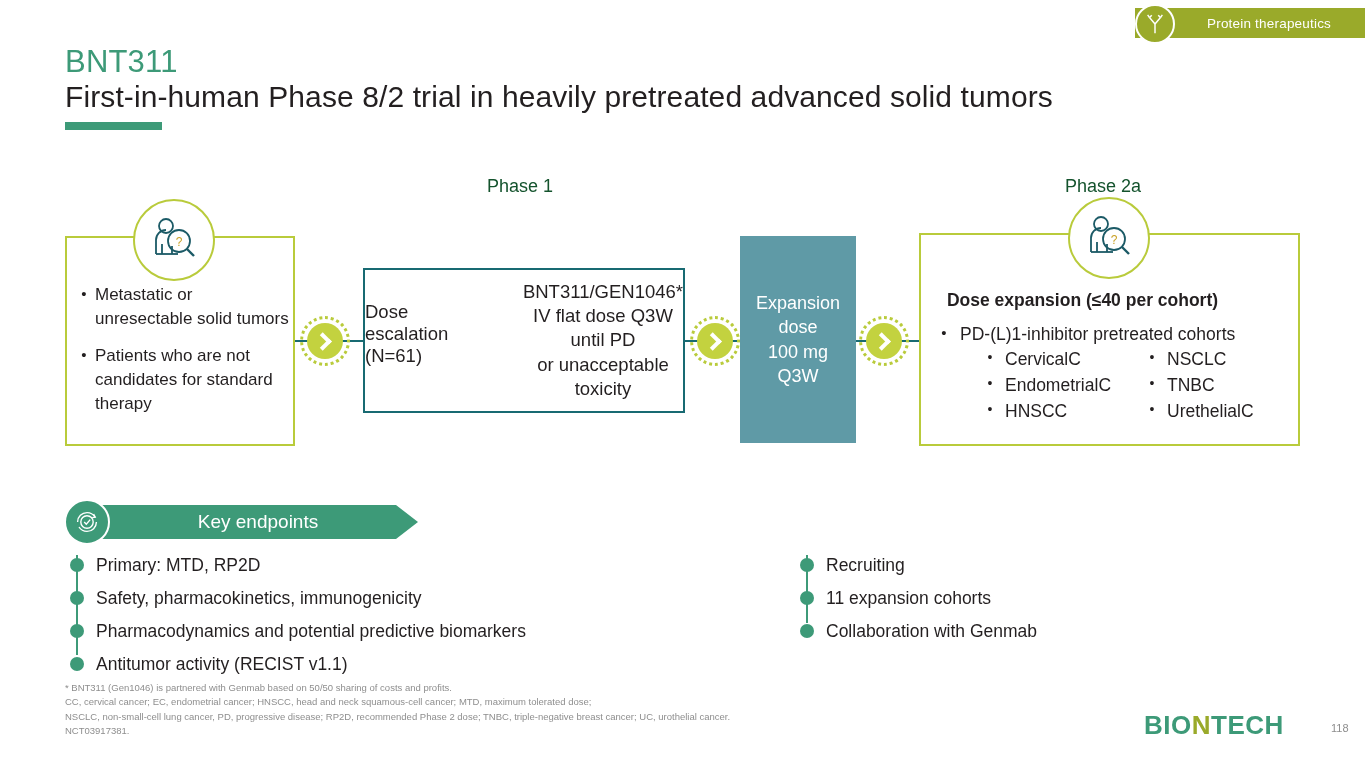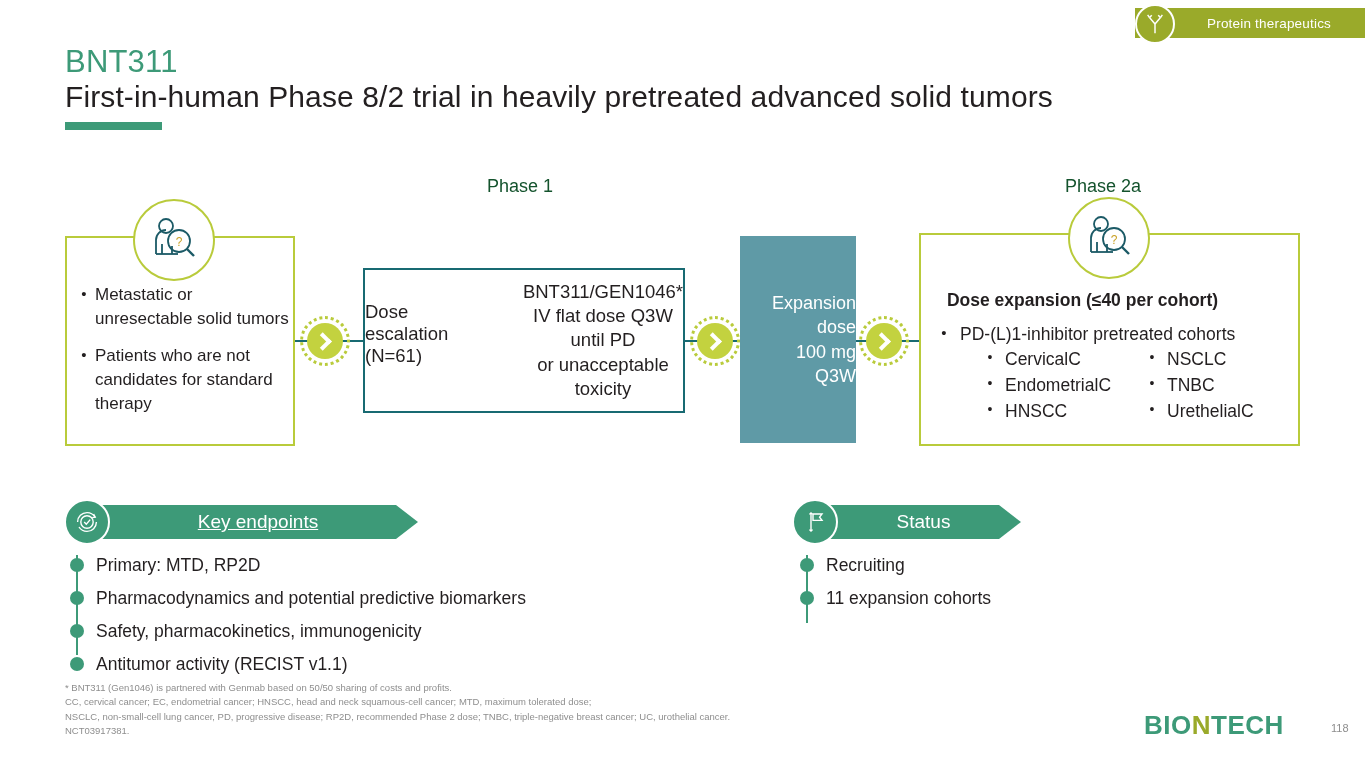--- a/index.html
+++ b/index.html
@@ -56,21 +56,21 @@
     position:absolute; left:363px; top:268px; width:322px; height:145px;
     border:2px solid #186a72; background:#fff;
     display:flex; flex-direction:row; align-items:center; justify-content:center;gap:48px;
   }
   .teal-box .line1 { font-size:18.5px; color:#231f20; margin-bottom:13px; }
   .teal-box .sub   { font-size:18.5px; color:#231f20; line-height:1.30; text-align:center; }
 
   .expansion {
     position:absolute; left:740px; top:236px; width:116px; height:207px;
     background:#5f9aa6; color:#ffffff;
-    display:flex; flex-direction:column; align-items:flex-end; justify-content:center;
+    display:flex; flex-direction:column; align-items:center; justify-content:center;
     font-size:18px; line-height:1.35; text-align:center;
   }
 
   
   .conn-line { position:absolute; height:2px; background:#186a72; }
   #cl-1 { left:295px; top:340px; width:70px; }
   #cl-2 { left:684px; top:340px; width:58px; }
   #cl-3 { left:855px; top:340px; width:66px; }
 
   
@@ -135,21 +135,21 @@
   .banner .tip {
     width:0; height:0; border-top:17px solid transparent;
     border-bottom:17px solid transparent; border-left:22px solid #3d9a78;
   }
   .banner-icon {
     position:absolute; left:-22px; top:-6px; width:46px; height:46px;
     border-radius:50%; background:#3d9a78; border:2.5px solid #ffffff;
     display:flex; align-items:center; justify-content:center; z-index:3;
   }
   #banner-endpoints { left:86px; top:505px; }
-  #banner-endpoints .bar { width:310px;text-decoration:underline; }
+  #banner-endpoints .bar { width:310px; }
   #banner-status { left:814px; top:505px; }
   #banner-status  .bar { width:185px; }
 
   .tl { position:absolute; }
   #tl-endpoints { left:70px; top:549px; width:620px; }
   #tl-status    { left:800px; top:549px; width:330px; }
   .tl-row { position:relative; display:flex; align-items:center; height:32px; margin-bottom:1px; }
   .tl-dot {
     width:14px; height:14px; border-radius:50%; background:#3d9a78;
     flex:0 0 14px; margin-right:12px; z-index:2;
@@ -324,53 +324,45 @@
     </div>
   </div>
   <div class="tl" id="tl-endpoints">
     <div class="tl-connector" id="tlc-endpoints"></div>
     <div class="tl-row">
       <span class="tl-dot"></span>
       <span class="tl-text">Primary: MTD, RP2D</span>
     </div>
     <div class="tl-row">
       <span class="tl-dot"></span>
+      <span class="tl-text">Safety, pharmacokinetics, immunogenicity</span>
+    </div>
+    <div class="tl-row">
+      <span class="tl-dot"></span>
       <span class="tl-text">Pharmacodynamics and potential predictive biomarkers</span>
     </div>
     <div class="tl-row">
       <span class="tl-dot"></span>
-      <span class="tl-text">Safety, pharmacokinetics, immunogenicity</span>
-    </div>
-    <div class="tl-row">
-      <span class="tl-dot"></span>
       <span class="tl-text">Antitumor activity (RECIST v1.1)</span>
     </div>
   </div>
 
-  <div class="banner" id="banner-status">
-    <div class="bar">Status</div>
-    <div class="tip"></div>
-    <div class="banner-icon">
-      <svg width="26" height="26" viewBox="0 0 26 26" fill="none" stroke="#ffffff" stroke-width="1.4">
-        <path d="M9 3.5 V22.5"></path>
-        <path d="M7.6 5.5 a1.6 2.4 0 0 1 2.8 0"></path>
-        <path d="M7.6 20.5 a1.6 2.4 0 0 0 2.8 0"></path>
-        <path d="M11 5 H20 L17.6 8.2 L20 11.4 H11 Z"></path>
-      </svg>
-    </div>
-  </div>
   <div class="tl" id="tl-status">
     <div class="tl-connector" id="tlc-status"></div>
     <div class="tl-row">
       <span class="tl-dot"></span>
       <span class="tl-text">Recruiting</span>
     </div>
     <div class="tl-row">
       <span class="tl-dot"></span>
       <span class="tl-text">11 expansion cohorts</span>
+    </div>
+    <div class="tl-row">
+      <span class="tl-dot"></span>
+      <span class="tl-text">Collaboration with Genmab</span>
     </div>
   </div>
 
   <div class="footnotes">
     <div>* BNT311 (Gen1046) is partnered with Genmab based on 50/50 sharing of costs and profits.</div>
     <div>CC, cervical cancer; EC, endometrial cancer; HNSCC, head and neck squamous-cell cancer; MTD, maximum tolerated dose;</div>
     <div>NSCLC, non-small-cell lung cancer, PD, progressive disease; RP2D, recommended Phase 2 dose; TNBC, triple-negative breast cancer; UC, urothelial cancer.</div>
     <div>NCT03917381.</div>
   </div>
 

